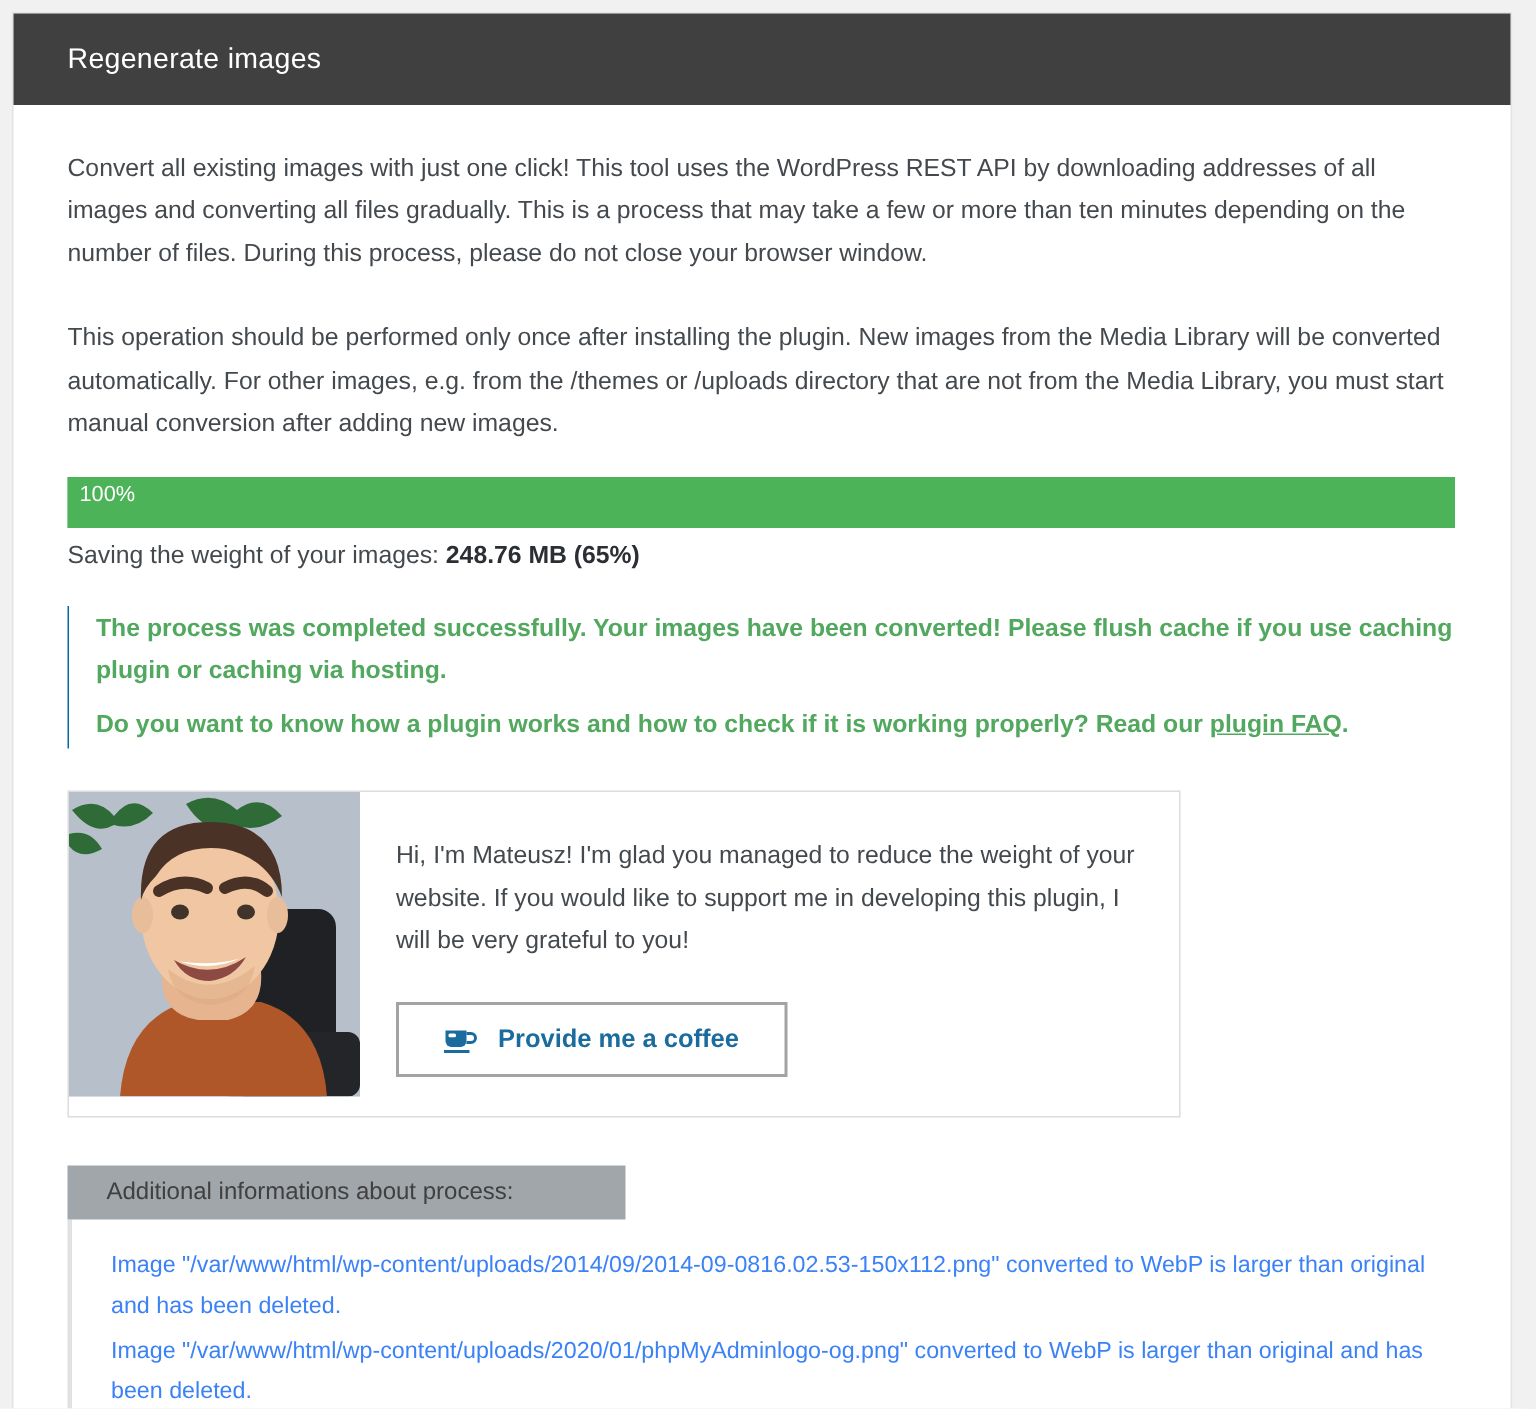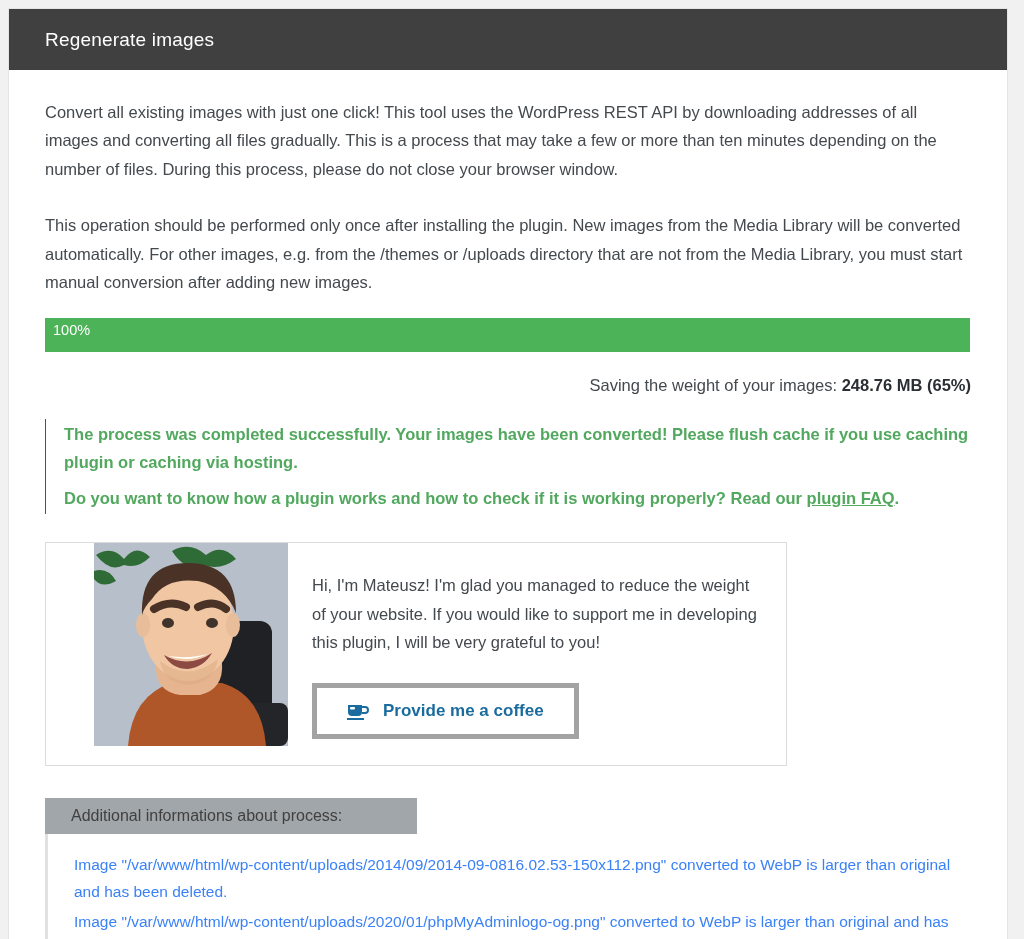--- a/index.html
+++ b/index.html
@@ -68,24 +68,23 @@
   .progress-label {
     position: relative;
     z-index: 2;
     color: #ffffff;
     font-size: 14.5px;
     line-height: 24px;
     padding-left: 8px;
     display: block;
   }
   .saving-line {
-    margin-top: 24px;
+    margin-top: 9px;
     font-size: 16.5px;
     color: #44494e;
-    text-align: right;
   }
   .saving-line b { color: #2b2f33; font-weight: 700; }
 
   
   .notice {
     margin-top: 24px;
     border-left: 1px solid #0369a1;
     padding: 2px 0 2px 18px;
     width: 925px;
   }
@@ -102,21 +101,20 @@
     text-decoration: underline;
   }
 
   
   .author-box {
     margin-top: 28px;
     width: 742px;
     display: flex;
     border: 1px solid #dcdcdc;
     background: #fff;
-    padding-left: 48px;
   }
   .author-photo {
     width: 194px;
     height: 203px;
     flex: 0 0 194px;
     position: relative;
     overflow: hidden;
     background: #b9c2cc;
   }
   .author-photo svg { display: block; width: 100%; height: 100%; }
@@ -128,21 +126,21 @@
     margin: 0;
     font-size: 16.5px;
     line-height: 1.72;
     color: #44494e;
   }
   .coffee-btn {
     margin-top: 26px;
     display: inline-flex;
     align-items: center;
     gap: 14px;
-    border: 5px solid #a3a3a3;
+    border: 2px solid #a3a3a3;
     background: #ffffff;
     color: #1b6c9e;
     font-size: 17px;
     font-weight: 700;
     padding: 13px 30px;
     cursor: pointer;
     font-family: "Liberation Sans", sans-serif;
   }
   .coffee-btn .cup { display: inline-block; line-height: 0; }
 

